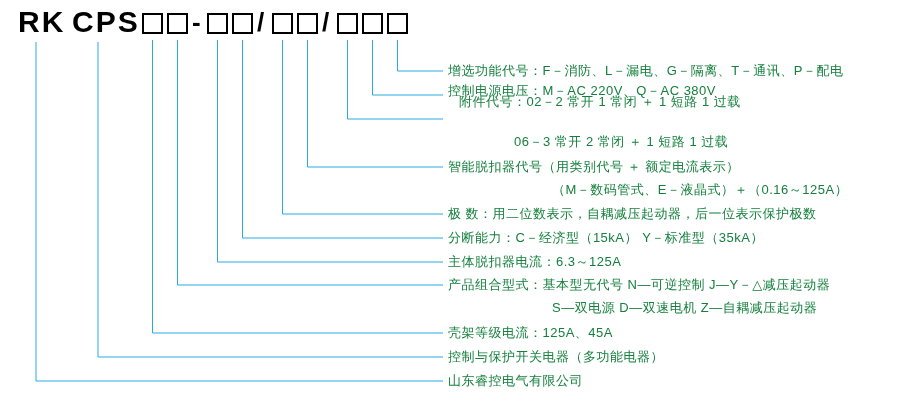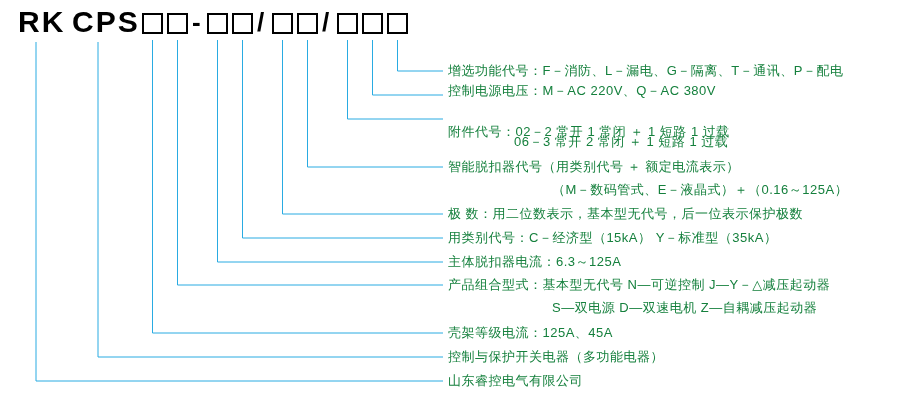--- a/index.html
+++ b/index.html
@@ -65,26 +65,26 @@
     <polyline points="242.5,40 242.5,238 443,238" fill="none" stroke-width="1" stroke="#29ABE2"></polyline>
     <polyline points="217.5,40 217.5,262 443,262" fill="none" stroke-width="1" stroke="#29ABE2"></polyline>
     <polyline points="177.5,40 177.5,285 443,285" fill="none" stroke-width="1" stroke="#29ABE2"></polyline>
     <polyline points="152.5,40 152.5,333 443,333" fill="none" stroke-width="1" stroke="#29ABE2"></polyline>
     <polyline points="98,42 98,357 443,357" fill="none" stroke-width="1" stroke="#29ABE2"></polyline>
     <polyline points="36,42 36,381 443,381" fill="none" stroke-width="1" stroke="#29ABE2"></polyline>
   </svg>
 
   <div class="annotation" style="top:71px;">增选功能代号：F－消防、L－漏电、G－隔离、T－通讯、P－配电</div>
   <div class="annotation" style="top:91px;">控制电源电压：M－AC 220V、Q－AC 380V</div>
-  <div class="annotation" style="top:132px;">附件代号：02－2 常开 1 常闭 ＋ 1 短路 1 过载</div>
+  <div class="annotation" style="top:102px;margin-left:11px;">附件代号：02－2 常开 1 常闭 ＋ 1 短路 1 过载</div>
   <div class="annotation cont-3" style="top:142px;text-align:center;">06－3 常开 2 常闭 ＋ 1 短路 1 过载</div>
   <div class="annotation" style="top:167px;">智能脱扣器代号（用类别代号 ＋ 额定电流表示）</div>
   <div class="annotation cont-4" style="top:190px;">（M－数码管式、E－液晶式）＋（0.16～125A）</div>
-  <div class="annotation" style="top:214px;">极 数：用二位数表示，基本型无代号，后一位表示保护极数</div>
-  <div class="annotation" style="top:238px;">用类别代号：C－经济型（15kA） Y－标准型（35kA）</div>
+  <div class="annotation" style="top:214px;">极 数：用二位数表示，自耦减压起动器，后一位表示保护极数</div>
+  <div class="annotation" style="top:238px;">分断能力：C－经济型（15kA） Y－标准型（35kA）</div>
   <div class="annotation" style="top:262px;">主体脱扣器电流：6.3～125A</div>
   <div class="annotation" style="top:285px;">产品组合型式：基本型无代号 N—可逆控制 J—Y－△减压起动器</div>
   <div class="annotation cont-8" style="top:308px;">S—双电源 D—双速电机 Z—自耦减压起动器</div>
   <div class="annotation" style="top:333px;">壳架等级电流：125A、45A</div>
   <div class="annotation" style="top:381px;">山东睿控电气有限公司</div>
   <div class="annotation" style="top:357px;">控制与保护开关电器（多功能电器）</div>
 
 </div>
 
 </body></html>

